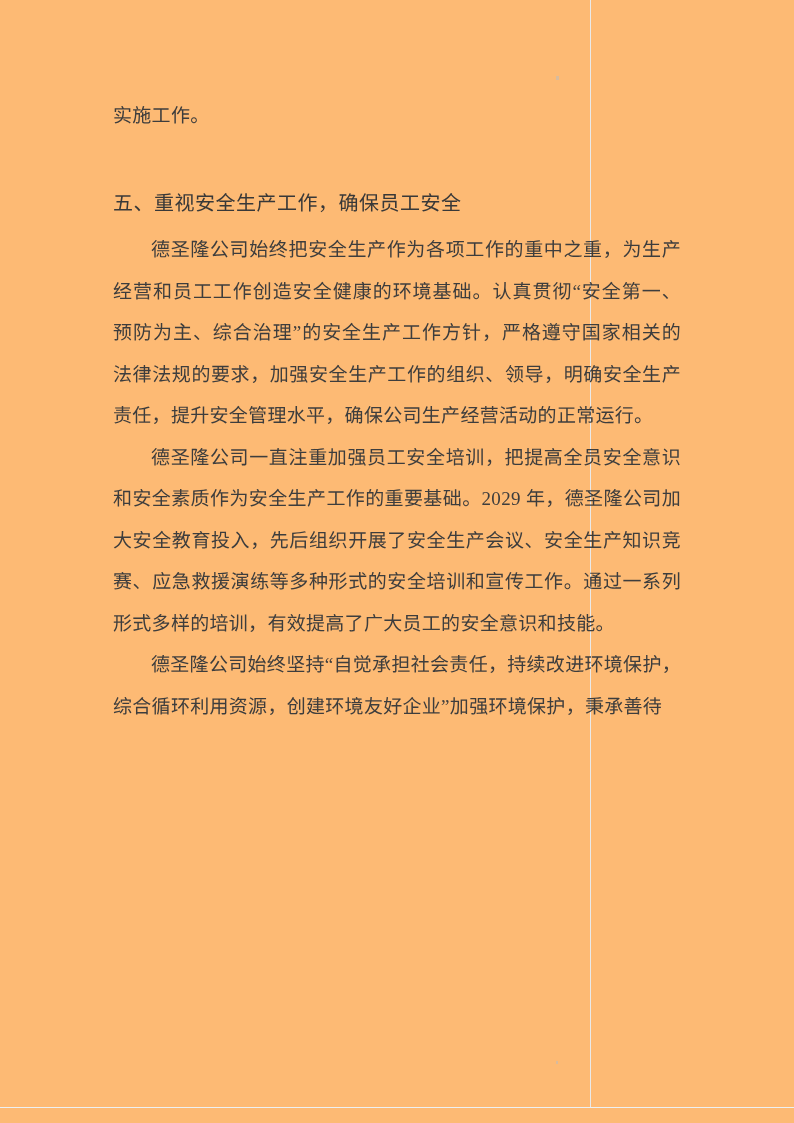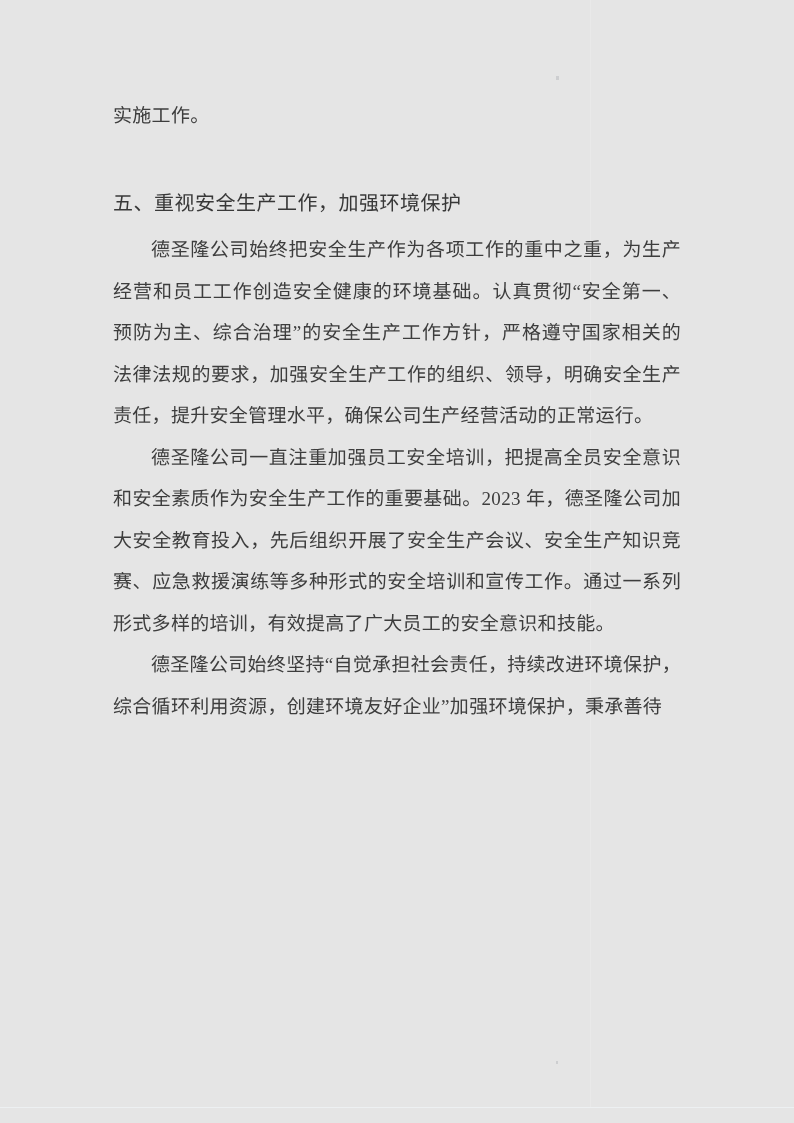--- a/index.html
+++ b/index.html
@@ -9,21 +9,21 @@
   body {
     width: 794px;
     height: 1123px;
     background: #ffffff;
     font-family: "Liberation Serif", "DejaVu Serif", serif;
   }
   .page {
     position: relative;
     width: 794px;
     height: 1123px;
-    background: #e5e5e5;
+    background: #fdba74;
     overflow: hidden;
   }
   
   .scan-vline {
     position: absolute;
     left: 590px;
     top: 0;
     width: 1px;
     height: 1107px;
     background: #e9e9e9;
@@ -83,24 +83,24 @@
 
   <div class="scan-vline"></div>
   <div class="scan-hline"></div>
   <div class="scan-speck speck-1"></div>
   <div class="scan-speck speck-2"></div>
 
   <main class="content">
 
     <p class="body-par continuation">实施工作。</p>
 
-    <h2 class="section-heading">五、重视安全生产工作，加强环境保护</h2>
+    <h2 class="section-heading">五、重视安全生产工作，确保员工安全</h2>
 
     <p class="body-par">德圣隆公司始终把安全生产作为各项工作的重中之重，为生产经营和员工工作创造安全健康的环境基础。认真贯彻“安全第一、预防为主、综合治理”的安全生产工作方针，严格遵守国家相关的法律法规的要求，加强安全生产工作的组织、领导，明确安全生产责任，提升安全管理水平，确保公司生产经营活动的正常运行。</p>
 
 
-    <p class="body-par">德圣隆公司一直注重加强员工安全培训，把提高全员安全意识和安全素质作为安全生产工作的重要基础。2023 年，德圣隆公司加大安全教育投入，先后组织开展了安全生产会议、安全生产知识竞赛、应急救援演练等多种形式的安全培训和宣传工作。通过一系列形式多样的培训，有效提高了广大员工的安全意识和技能。</p>
+    <p class="body-par">德圣隆公司一直注重加强员工安全培训，把提高全员安全意识和安全素质作为安全生产工作的重要基础。2029 年，德圣隆公司加大安全教育投入，先后组织开展了安全生产会议、安全生产知识竞赛、应急救援演练等多种形式的安全培训和宣传工作。通过一系列形式多样的培训，有效提高了广大员工的安全意识和技能。</p>
 
 
     <p class="body-par">德圣隆公司始终坚持“自觉承担社会责任，持续改进环境保护，综合循环利用资源，创建环境友好企业”加强环境保护，秉承善待</p>
 
   </main>
 </div>
 
 </body></html>

